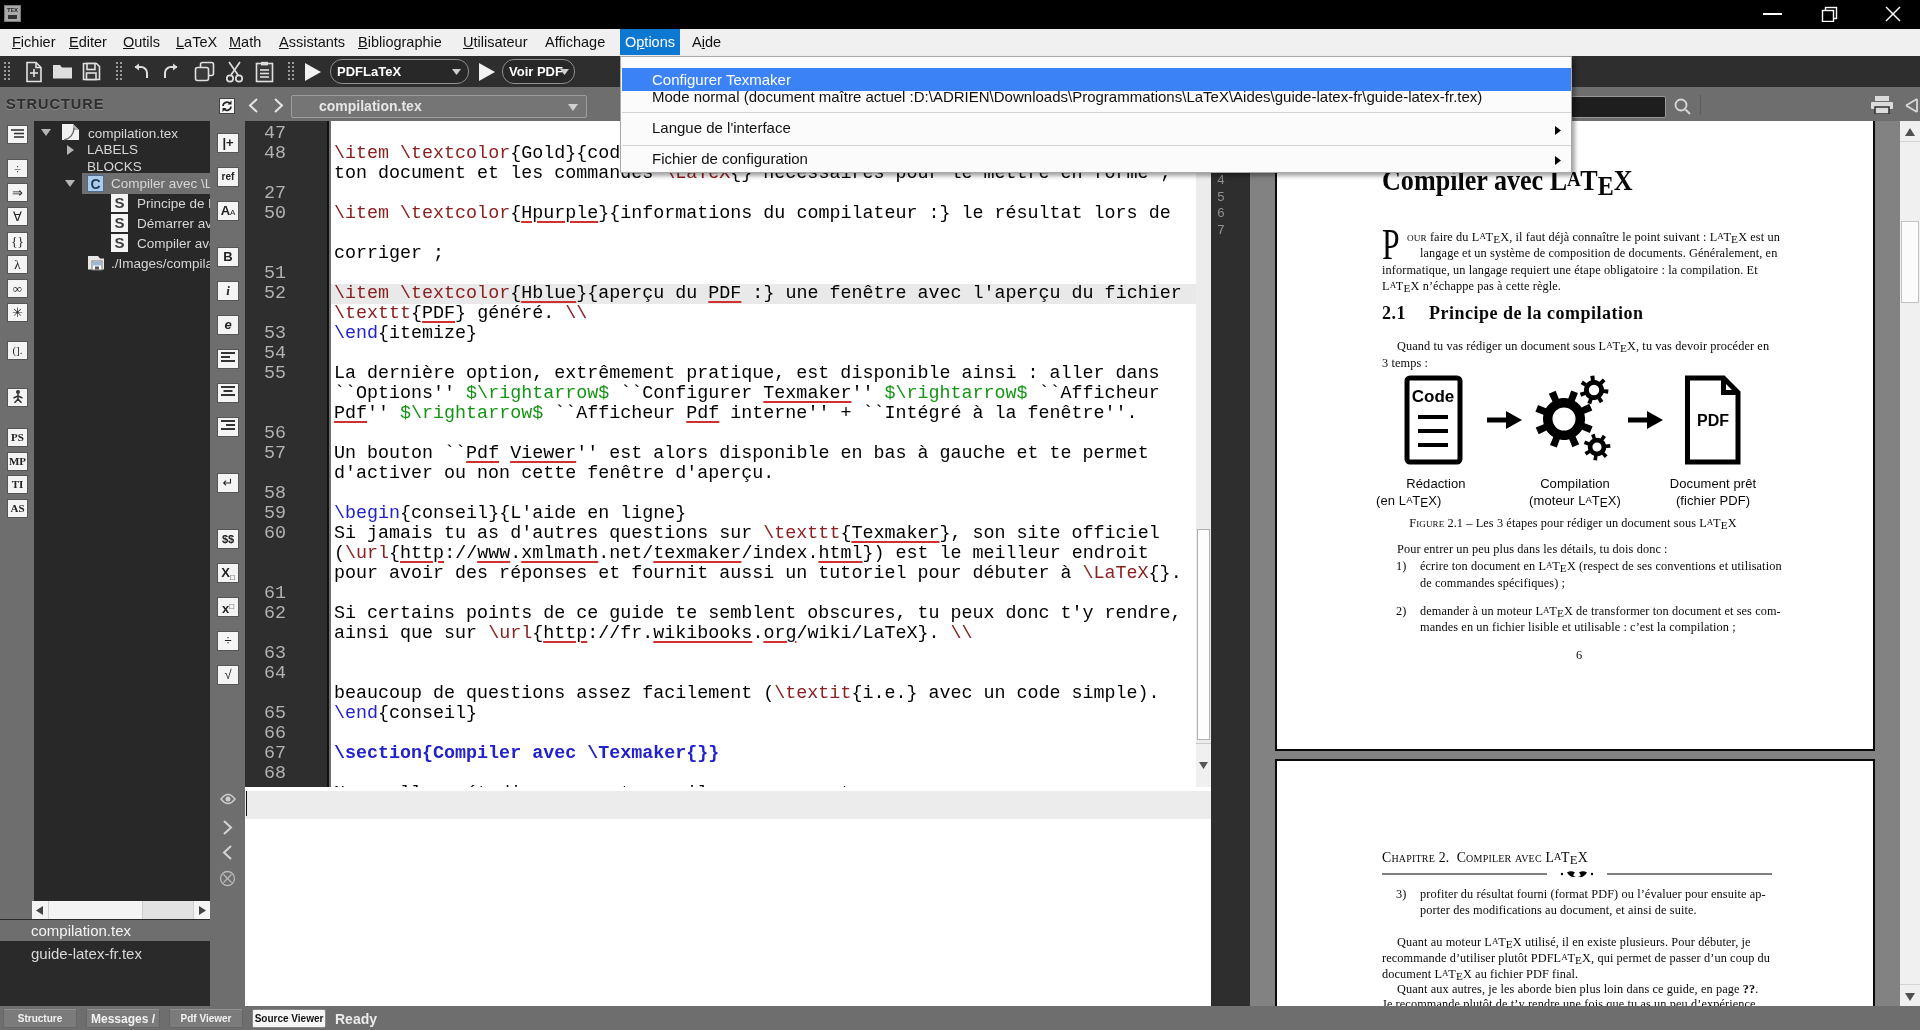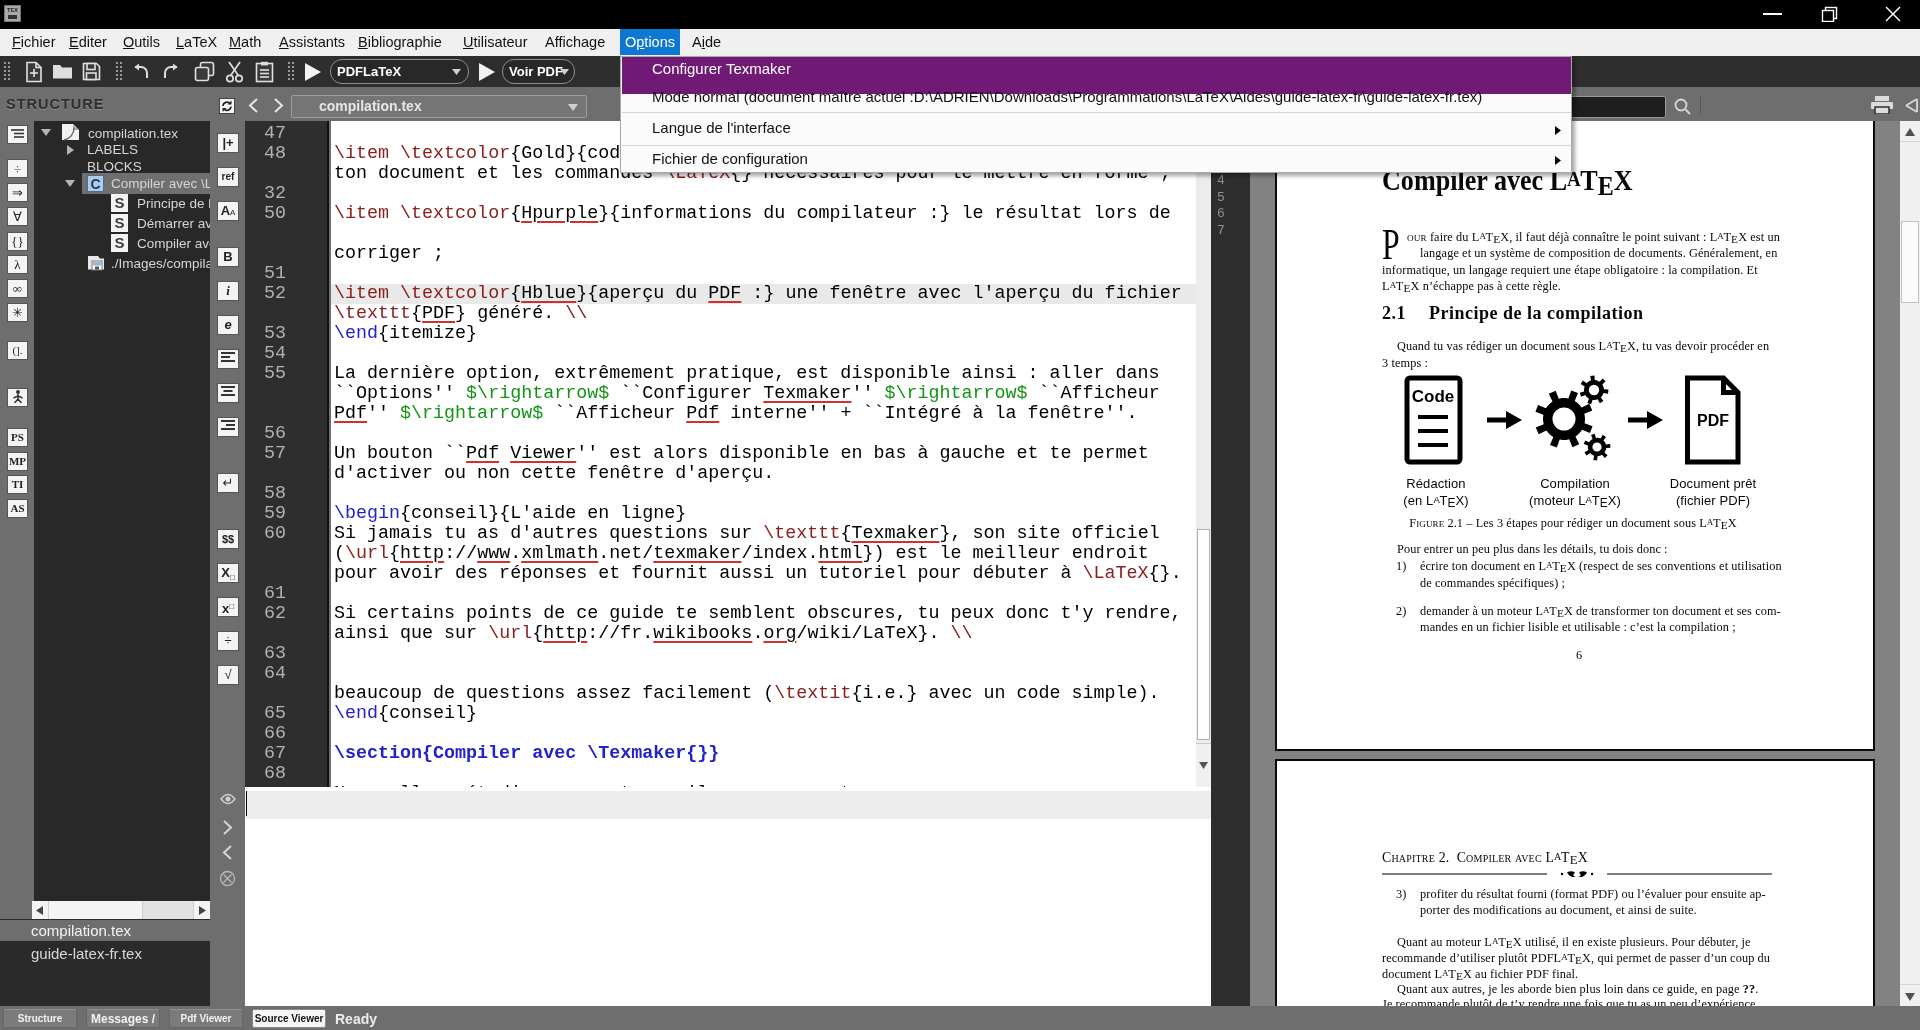--- a/index.html
+++ b/index.html
@@ -333,21 +333,21 @@
       </svg>
     <svg class="abs" style="left:9px;top:749px" width="17" height="17" fill="none" stroke="#b9b9b9" stroke-width="1.3">
         <circle cx="8.5" cy="8.5" r="7"></circle>
         <line x1="4.5" y1="4.5" x2="12.5" y2="12.5"></line>
         <line x1="12.5" y1="4.5" x2="4.5" y2="12.5"></line>
       </svg>
   </div>
   <div class="abs" id="gutter">
     <div class="ln" style="top:3px">47</div>
       <div class="ln" style="top:23px">48</div>
-    <div class="ln" style="top:63px">32</div>
+    <div class="ln" style="top:63px">27</div>
       <div class="ln" style="top:83px">50</div>
     <div class="ln" style="top:143px">51</div>
       <div class="ln" style="top:163px">52</div>
     <div class="ln" style="top:203px">53</div>
       <div class="ln" style="top:223px">54</div>
     <div class="ln" style="top:243px">55</div>
       <div class="ln" style="top:303px">56</div>
     <div class="ln" style="top:323px">57</div>
       <div class="ln" style="top:363px">58</div>
     <div class="ln" style="top:383px">59</div>
@@ -441,21 +441,21 @@
         </g>
         <path d="M245 37 L261 46 L245 55 z" fill="#000" stroke="none"></path>
       <path d="M285.5 4 h36 l14.5 14.5 v69.5 h-50.5 z" stroke-width="5"></path>
       <path d="M321.5 6 v12.5 h12.5" stroke-width="5"></path>
       <text x="311" y="52" text-anchor="middle" font-family="Liberation Sans" font-size="16" font-weight="bold" fill="#000" stroke="none">PDF</text>
     </svg>
     <div class="pl" style="left:186px;top:356px;width:0;font-family:'Liberation Sans'; font-size:13px">
         <span style="position:absolute;left:-50px;width:100px;text-align:center">Rédaction</span>
       </div>
     <div class="pl" style="left:186px;top:373px;width:0;font-family:'Liberation Sans';font-size:13px">
-        <span style="position:absolute;left:-60px;width:120px;text-align:center">(en <span class="lx">L<sup>A</sup>T<sub>E</sub>X</span>)</span>
+        <span style="position:absolute;left:-60px;width:120px;">(en <span class="lx">L<sup>A</sup>T<sub>E</sub>X</span>)</span>
       </div>
     <div class="pl" style="left:325px;top:356px;width:0;font-family:'Liberation Sans';font-size:13px">
         <span style="position:absolute;left:-50px;width:100px;text-align:center">Compilation</span>
       </div>
     <div class="pl" style="left:325px;top:373px;width:0;font-family:'Liberation Sans';font-size:13px">
         <span style="position:absolute;left:-60px;width:120px;text-align:center">(moteur <span class="lx">L<sup>A</sup>T<sub>E</sub>X</span>)</span>
       </div>
     <div class="pl" style="left:463px;top:356px;width:0;font-family:'Liberation Sans';font-size:13px">
         <span style="position:absolute;left:-60px;width:120px;text-align:center">Document prêt</span>
       </div>
@@ -507,21 +507,21 @@
     </div>
   </div>
   <div class="abs" id="statusbar">
     <div class="sbtn" style="left:3px;width:74px">Structure</div>
     <div class="sbtn" style="left:86px;width:74px;font-size:12px">Messages / Log</div>
     <div class="sbtn" style="left:169px;width:74px">Pdf Viewer</div>
     <div class="sbtn" style="left:252px;width:74px;background:#f5f5f5;color:#111;border-color:#888">Source Viewer</div>
     <div class="abs" style="left:335px;top:5px;font-size:14px;font-weight:bold;color:#ececec">Ready</div>
   </div>
   <div class="abs" id="dmenu">
-    <div class="mrow" style="top:0;height:37px;line-height:23px;background:#701a75;color:#fff"><span style="margin-left:30px">Configurer Texmaker</span></div>
+    <div class="mrow" style="top:11px;height:23px;line-height:23px;background:#3b82f6;color:#fff"><span style="margin-left:30px">Configurer Texmaker</span></div>
     <div class="mrow" style="top:26px;height:28px;line-height:28px"><span style="margin-left:30px">Mode normal (document maître actuel :D:\ADRIEN\Downloads\Programmations\LaTeX\Aides\guide-latex-fr\guide-latex-fr.tex)</span></div>
     <div class="mrow" style="top:55px;height:1px;background:#d4d4d4"></div>
     <div class="mrow" style="top:57px;height:28px;line-height:28px"><span style="margin-left:30px">Langue de l'interface</span>
       <svg class="abs" style="right:10px;top:12px" width="6" height="9">
           <path d="M0 0 v9 L6 4.5 z" fill="#000"></path>
         </svg>
     </div>
     <div class="mrow" style="top:88px;height:1px;background:#d4d4d4"></div>
     <div class="mrow" style="top:90px;height:24px;line-height:24px"><span style="margin-left:30px">Fichier de configuration</span>
       <svg class="abs" style="right:10px;top:9px" width="6" height="9">

